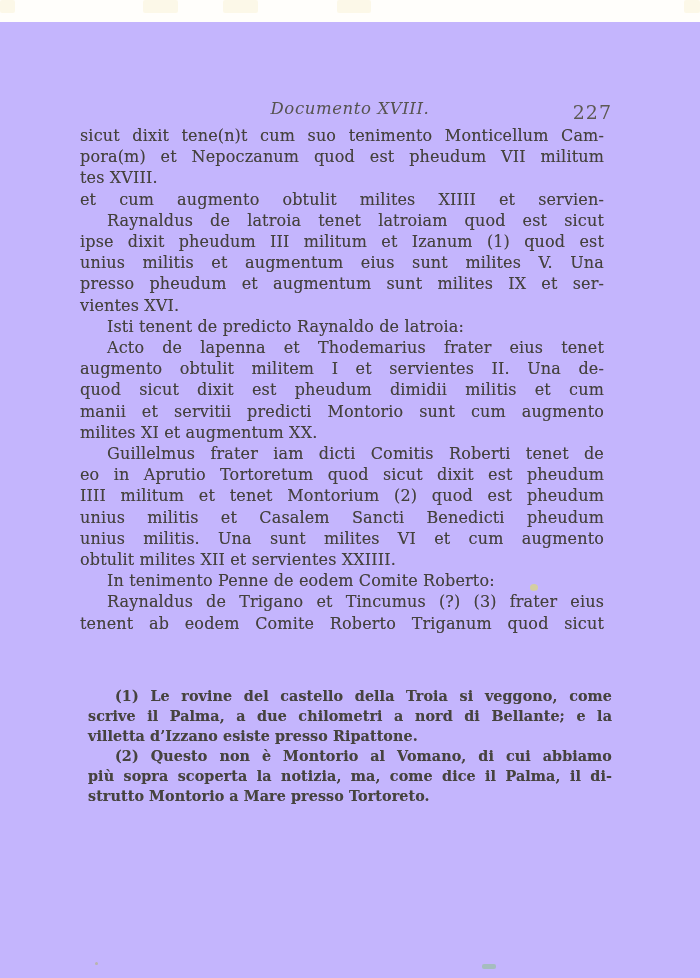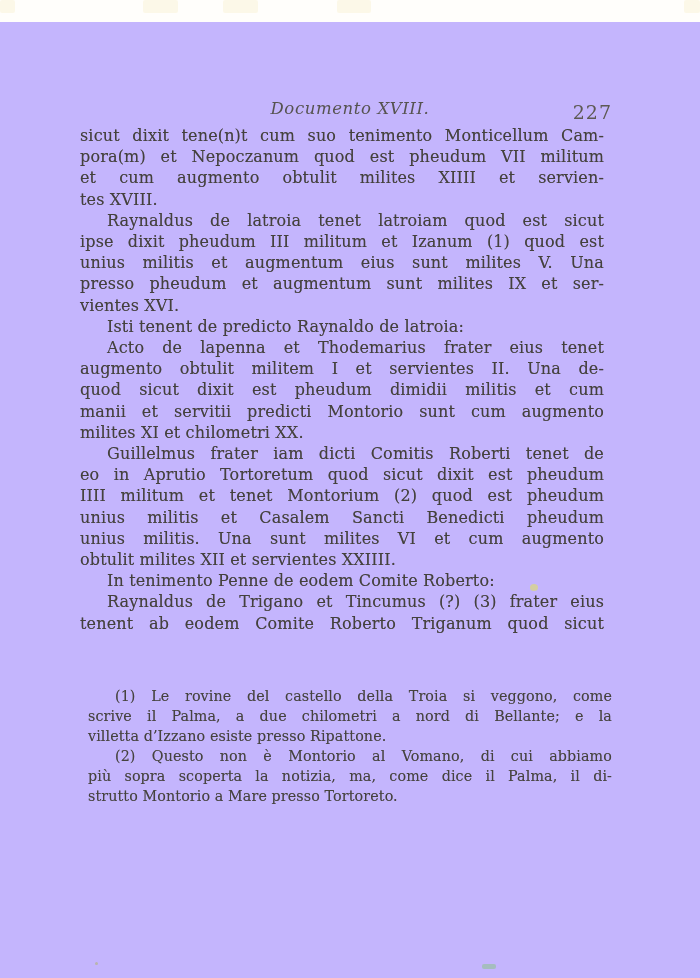--- a/index.html
+++ b/index.html
@@ -39,20 +39,21 @@
     letter-spacing:.15px;
     text-shadow:0 0 .4px rgba(70,64,58,.45);
   }
   .footnotes{position:absolute;left:88px;top:687px;width:524px;}
   .footnotes .line{
     font-size:14.3px;line-height:19.9px;
     text-align:justify;text-align-last:justify;
     letter-spacing:.1px;
     color:#46433f;
     text-shadow:0 0 .4px rgba(70,64,58,.4);
+    font-weight:bold;
   }
   .line.last{text-align-last:left;}
   .line.indent{text-indent:27px;}
   .it{font-style:italic;}
   sup{font-size:.6em;line-height:0;}
 
   
   .mark{position:absolute;}
   .mark.yellow-dot{left:530px;top:584px;width:8px;height:7px;border-radius:50%;background:#d9d783;opacity:.75;}
   .mark.teal-dash{left:482px;top:964px;width:14px;height:5px;border-radius:2px;background:#9dbfae;opacity:.8;}
@@ -73,39 +74,39 @@
 
   <div class="header">
     <span class="doc-title">Documento XVIII.</span>
     <span class="page-num">227</span>
   </div>
 
   <div class="body-text">
       <div>
         <div class="line">sicut dixit tene(n)t cum suo tenimento Monticellum Cam-</div>
         <div class="line">pora(m) et Nepoczanum quod est pheudum VII militum</div>
+        <div class="line last">tes XVIII.</div>
         <div class="line">et cum augmento obtulit milites XIIII et servien-</div>
-        <div class="line last">tes XVIII.</div>
       </div>
       <div>
         <div class="line indent">Raynaldus de latroia tenet latroiam quod est sicut</div>
         <div class="line">ipse dixit pheudum III militum et Izanum (1) quod est</div>
         <div class="line">unius militis et augmentum eius sunt milites V. Una</div>
         <div class="line">presso pheudum et augmentum sunt milites IX et ser-</div>
         <div class="line last">vientes XVI.</div>
       </div>
       <div>
         <div class="line indent last">Isti tenent de predicto Raynaldo de latroia:</div>
       </div>
       <div>
         <div class="line indent">Acto de lapenna et Thodemarius frater eius tenet</div>
         <div class="line">augmento obtulit militem I et servientes II. Una de-</div>
         <div class="line">quod sicut dixit est pheudum dimidii militis et cum</div>
         <div class="line">manii et servitii predicti Montorio sunt cum augmento</div>
-        <div class="line last">milites XI et chilometri XX.</div>
+        <div class="line last">milites XI et augmentum XX.</div>
       </div>
       <div>
         <div class="line indent">Guillelmus frater iam dicti Comitis Roberti tenet de</div>
         <div class="line">eo in Aprutio Tortoretum quod sicut dixit est pheudum</div>
         <div class="line">IIII militum et tenet Montorium (2) quod est pheudum</div>
         <div class="line">unius militis et Casalem Sancti Benedicti pheudum</div>
         <div class="line">unius militis. Una sunt milites VI et cum augmento</div>
         <div class="line last">obtulit milites XII et servientes XXIIII.</div>
       </div>
       <div>

